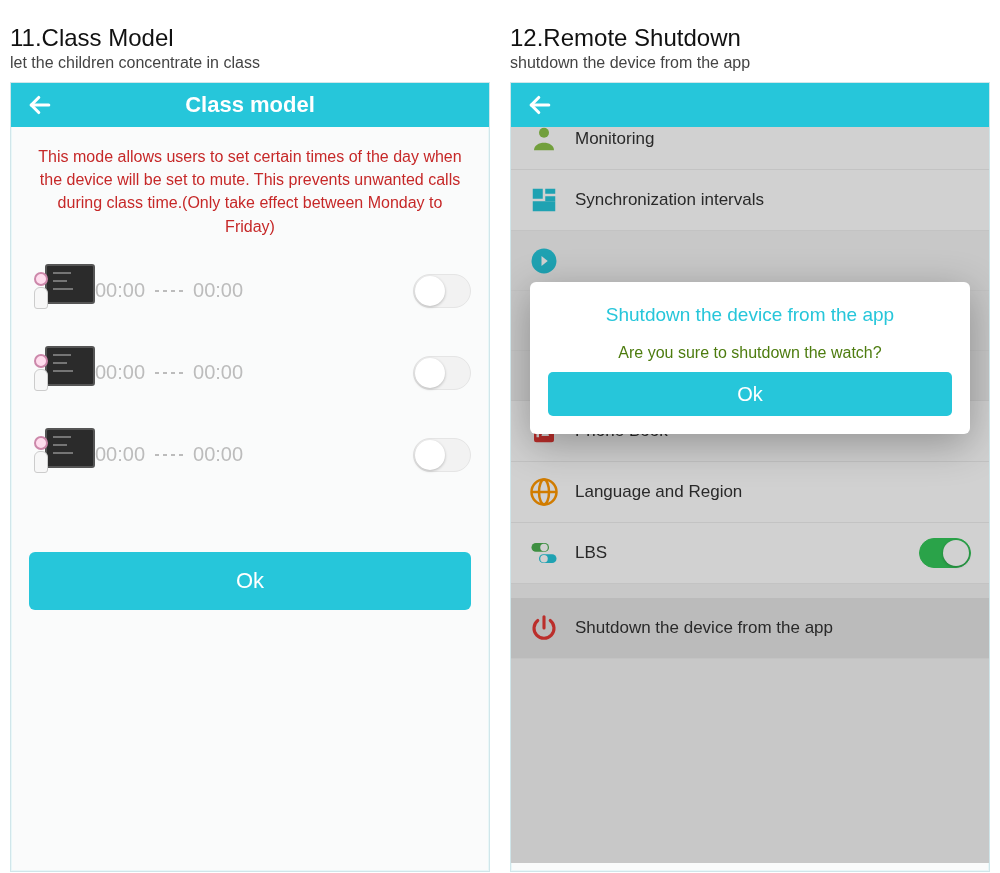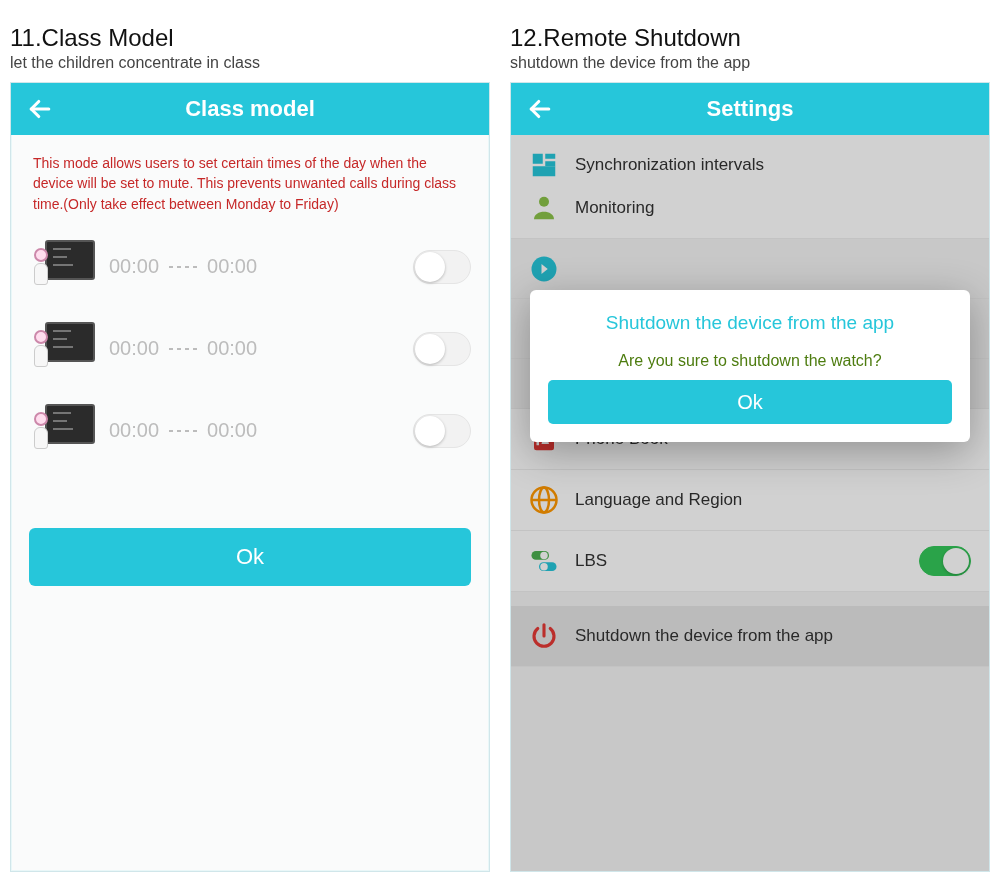--- a/index.html
+++ b/index.html
@@ -36,21 +36,21 @@
     border: 1px solid #d0e6ea;
     height: 790px;
     position: relative;
     overflow: hidden;
     box-shadow: inset 0 0 0 1px rgba(38,198,218,0.08);
   }
   
   .appbar {
     background: #26c6da;
     color: #fff;
-    height: 52px;
+    height: 44px;
     display: flex;
     align-items: center;
     padding: 0 14px;
     position: relative;
   }
   .appbar .back {
     width: 30px;
     height: 30px;
     display: flex;
     align-items: center;
@@ -60,29 +60,29 @@
     position: absolute;
     left: 0; right: 0;
     text-align: center;
     font-size: 22px;
     font-weight: 600;
     pointer-events: none;
   }
   
   .desc {
     color: #c62828;
-    font-size: 14px;
+    text-align: center;
+    font-size: 16px;
     line-height: 1.45;
     padding: 18px 22px 12px;
   }
   .row {
     display: flex;
     align-items: center;
     padding: 14px 18px;
-    gap: 14px;
   }
   .teacher {
     width: 66px;
     height: 54px;
     position: relative;
     flex-shrink: 0;
   }
   .board {
     position: absolute;
     right: 0; top: 0;
@@ -317,45 +317,44 @@
     <div class="panel-title">12.Remote Shutdown</div>
     <div class="panel-sub">shutdown the device from the app</div>
     <div class="phone">
       <div class="appbar">
         <div class="back">
           <svg viewBox="0 0 24 24" fill="none" stroke="#fff" stroke-width="2.5" stroke-linecap="round" stroke-linejoin="round">
               <path d="M19 12H5"></path>
               <path d="M11 18l-6-6 6-6"></path>
             </svg>
         </div>
-        <div class="title">Settings</div>
       </div>
       <div class="r-content">
         <div class="list">
+
+          <div class="item first-item-clip">
+            <div class="icn">
+              <svg viewBox="0 0 24 24">
+                  <circle cx="12" cy="7" r="4" fill="#8bc34a"></circle>
+                  <path d="M4 21c0-4 4-6 8-6s8 2 8 6" fill="#8bc34a"></path>
+                </svg>
+            </div>
+            <span>Monitoring</span>
+          </div>
 
           <div class="item">
             <div class="icn">
               <svg viewBox="0 0 24 24">
                   <rect x="3" y="3" width="8" height="8" fill="#26c6da"></rect>
                   <rect x="13" y="3" width="8" height="4" fill="#26c6da"></rect>
                   <rect x="13" y="9" width="8" height="4" fill="#26c6da"></rect>
                   <rect x="3" y="13" width="18" height="8" fill="#26c6da"></rect>
                 </svg>
             </div>
             <span>Synchronization intervals</span>
-          </div>
-
-          <div class="item first-item-clip">
-            <div class="icn">
-              <svg viewBox="0 0 24 24">
-                  <circle cx="12" cy="7" r="4" fill="#8bc34a"></circle>
-                  <path d="M4 21c0-4 4-6 8-6s8 2 8 6" fill="#8bc34a"></path>
-                </svg>
-            </div>
-            <span>Monitoring</span>
           </div>
 
           <div class="item dim" style="height:60px">
             <div class="icn">
               <svg viewBox="0 0 24 24">
                   <circle cx="12" cy="12" r="10" fill="#26c6da"></circle>
                   <path d="M10 8l5 4-5 4z" fill="#fff"></path>
                 </svg>
             </div>
             <span></span>

